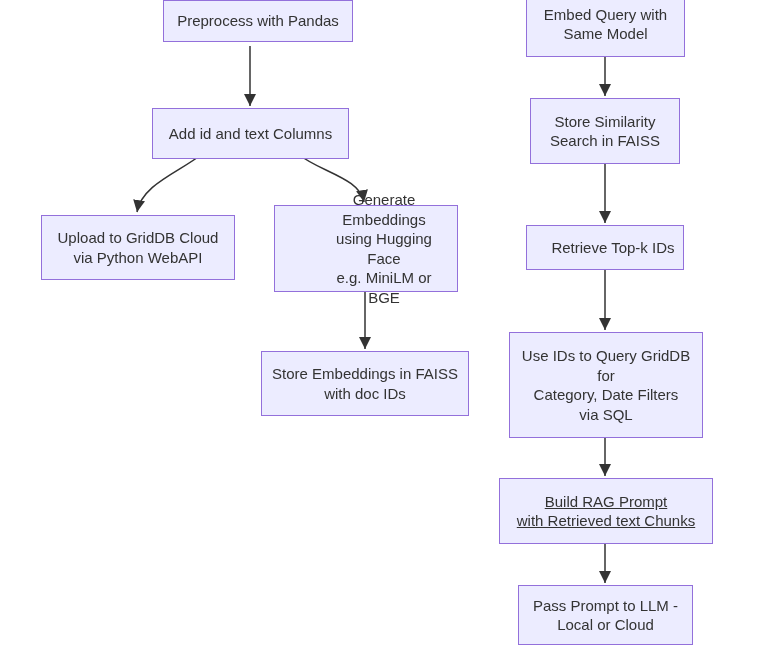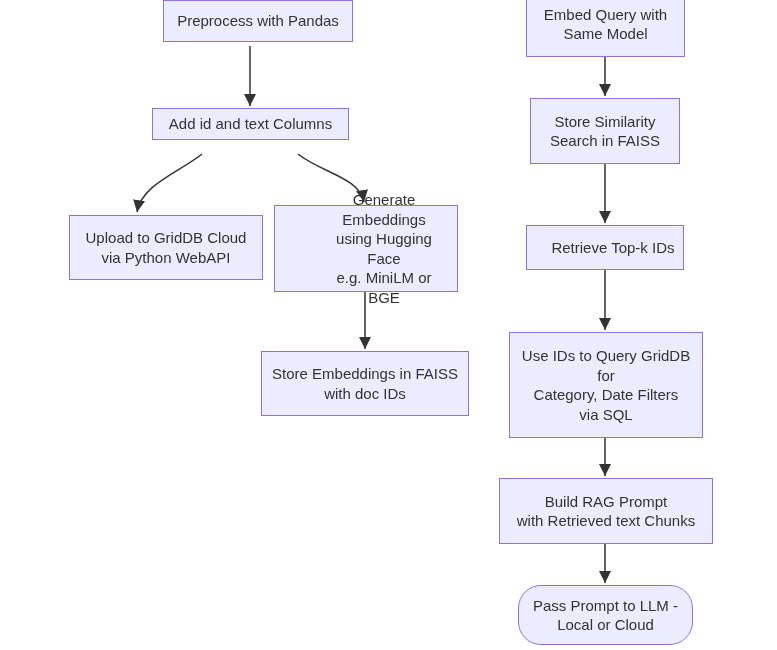--- a/index.html
+++ b/index.html
@@ -56,23 +56,23 @@
     <path d="M365,292 L365,349" fill="none" stroke="#333333" stroke-width="1.5" marker-end="url(#arrowhead)"></path>
     <path d="M605,57 L605,96" fill="none" stroke="#333333" stroke-width="1.5" marker-end="url(#arrowhead)"></path>
     <path d="M605,164 L605,223" fill="none" stroke="#333333" stroke-width="1.5" marker-end="url(#arrowhead)"></path>
     <path d="M605,270 L605,330" fill="none" stroke="#333333" stroke-width="1.5" marker-end="url(#arrowhead)"></path>
     <path d="M605,438 L605,476" fill="none" stroke="#333333" stroke-width="1.5" marker-end="url(#arrowhead)"></path>
     <path d="M605,544 L605,583" fill="none" stroke="#333333" stroke-width="1.5" marker-end="url(#arrowhead)"></path>
   </svg>
 
   <div class="node" style="left:155px; top:0; width:190px; height:42px;margin-left:8px;">Preprocess with Pandas</div>
 
-  <div class="node" style="left:152px; top:108px; width:197px; height:32px;">Add id and text Columns</div>
+  <div class="node" style="left:152px; top:108px; width:197px; height:51px;">Add id and text Columns</div>
 
-  <div class="node" style="left:41px; top:215px; width:194px; height:65px;margin-left:28px;">Upload to GridDB Cloud
+  <div class="node" style="left:41px; top:215px; width:194px; height:65px;">Upload to GridDB Cloud
 via Python WebAPI</div>
 
   <div class="node" style="left:274px; top:205px; width:184px; height:87px;padding-left:44px;">Generate Embeddings
 using Hugging Face
 e.g. MiniLM or BGE</div>
 
   <div class="node" style="left:261px; top:351px; width:208px; height:65px;">Store Embeddings in FAISS
 with doc IDs</div>
 
   <div class="node" style="left:526px; top:-9px; width:159px; height:66px;">Embed Query with
@@ -81,19 +81,19 @@
   <div class="node" style="left:530px; top:98px; width:150px; height:66px;">Store Similarity
 Search in FAISS</div>
 
   <div class="node" style="left:526px; top:225px; width:158px; height:45px;padding-left:24px;">Retrieve Top-k IDs</div>
 
   <div class="node" style="left:509px; top:332px; width:194px; height:106px;">Use IDs to Query GridDB
 for
 Category, Date Filters
 via SQL</div>
 
-  <div class="node" style="left:499px; top:478px; width:214px; height:66px;">Build RAG Prompt
+  <div class="node" style="left:499px; top:478px; width:214px; height:66px;text-decoration:underline;">Build RAG Prompt
 with Retrieved text Chunks</div>
 
-  <div class="node" style="left:518px; top:585px; width:175px; height:60px;border-radius:23px;">Pass Prompt to LLM -
+  <div class="node" style="left:518px; top:585px; width:175px; height:60px;">Pass Prompt to LLM -
 Local or Cloud</div>
 
 </div>
 
 </body></html>

